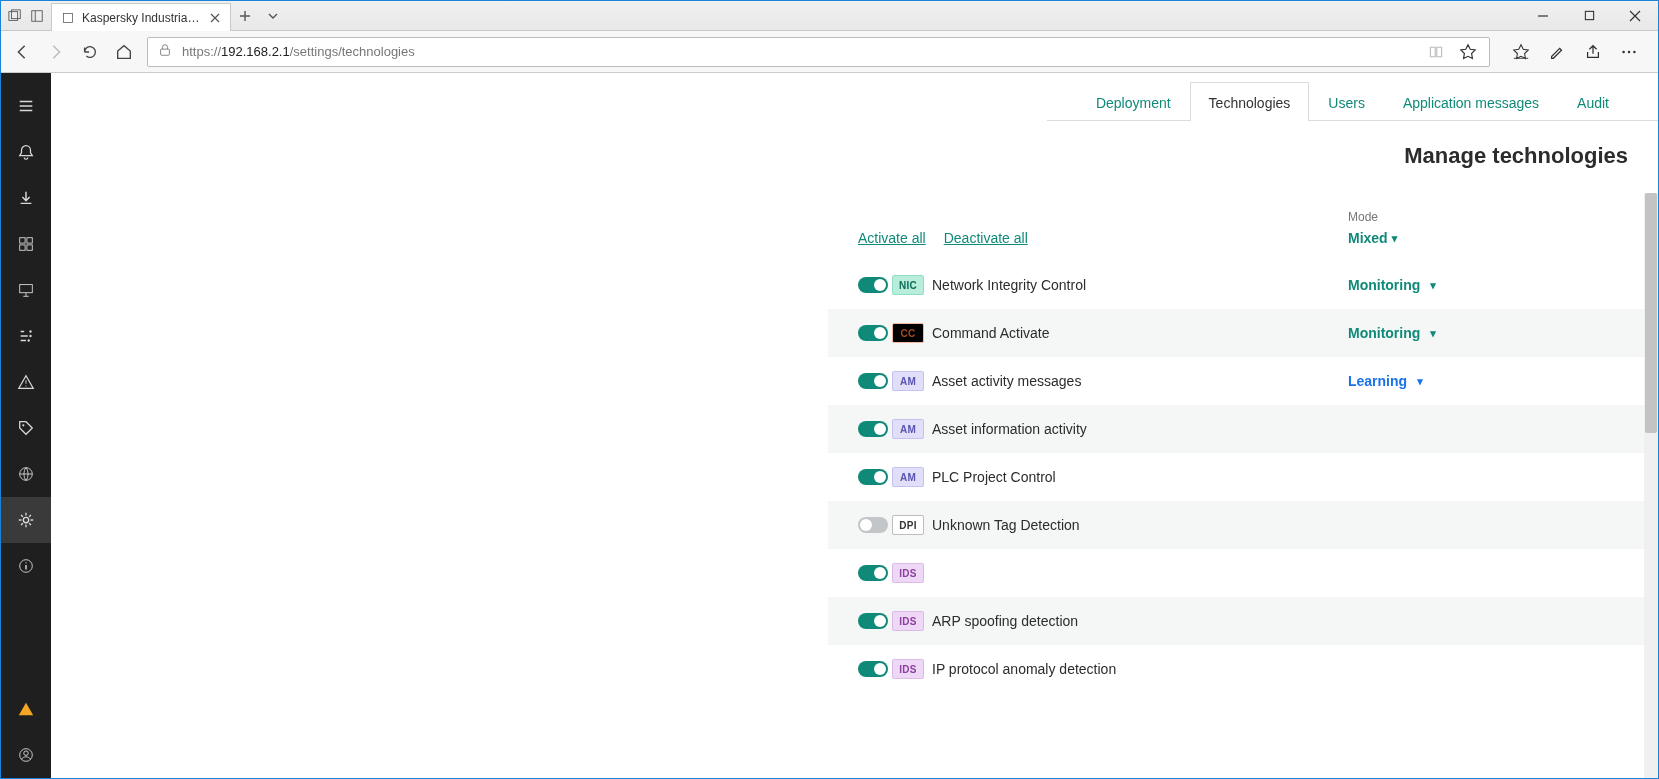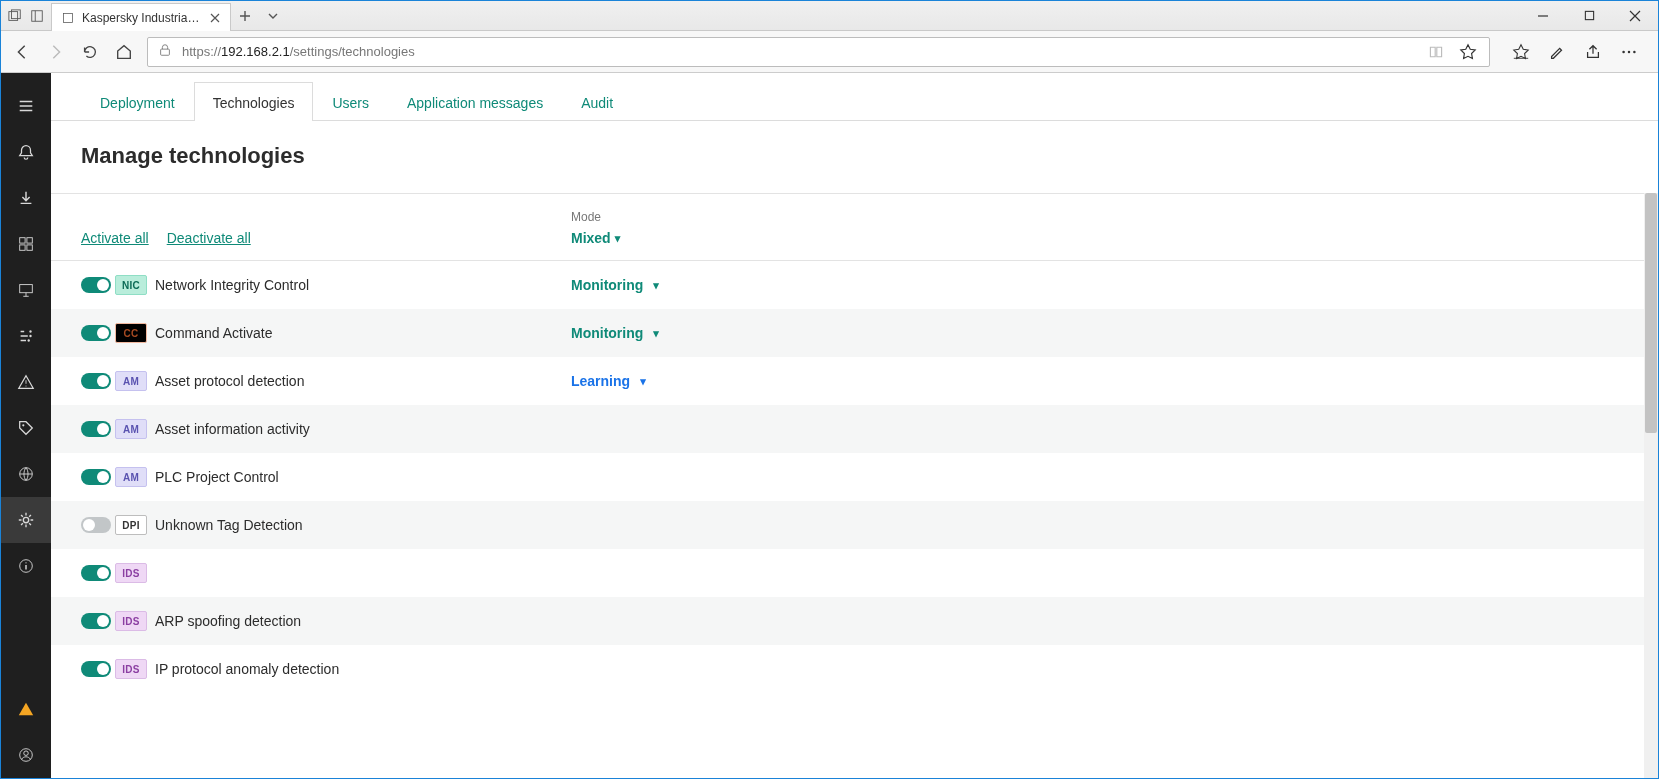--- a/index.html
+++ b/index.html
@@ -23,21 +23,21 @@
   .right-tools { display:flex; gap:14px; align-items:center; padding:0 8px; }
 
   
   .app { display:flex; height: calc(100% - 72px); }
   .sidebar { width:50px; background:#1f1f1f; display:flex; flex-direction:column; align-items:center; padding-top:10px; }
   .side-item { width:50px; height:46px; display:flex; align-items:center; justify-content:center; color:#d8d8d8; }
   .side-item.active { background:#3a3a3a; }
   .side-item.warn { color:#f5a623; }
   .side-sep { flex:1; }
 
-  .content { flex:1; display:flex; flex-direction:column; overflow:hidden; position:relative; }
+  .content { flex:1; display:flex; flex-direction:column; overflow:hidden; position:relative;align-items:flex-end; }
   .tabs-bar { height:48px; border-bottom:1px solid #dcdcdc; display:flex; align-items:flex-end; padding:0 30px; gap:0; background:#fff; }
   .app-tab { padding:12px 18px 10px; font-size:14px; color:#0f8a78; cursor:pointer; border:1px solid transparent; border-bottom:none; position:relative; top:1px; }
   .app-tab.active { color:#333; background:#fff; border-color:#dcdcdc; }
 
   .page-title { font-size:22px; font-weight:600; color:#2c2c2c; padding:22px 30px 24px; }
   .divider { height:1px; background:#e3e3e3; }
 
   .toolbar-row { display:grid; grid-template-columns: 490px 280px 1fr; padding: 16px 30px 14px; align-items:flex-end; font-size:14px; }
   .link { color:#0f8a78; text-decoration:underline; cursor:pointer; }
   .links-group { display:flex; gap:18px;margin-top:9px; }
@@ -322,21 +322,21 @@
           <div>Command Activate</div>
           <div class="mode-cell ">
             <span>Monitoring</span>
             <span class="chev">▾</span>
           </div>
           <div></div>
         </div>
         <div class="tech-row">
           <div class="toggle"></div>
           <div><span class="badge am">AM</span></div>
-          <div>Asset protocol detection</div>
+          <div>Asset activity messages</div>
           <div class="mode-cell learning">
             <span>Learning</span>
             <span class="chev">▾</span>
           </div>
           <div></div>
         </div>
         <div class="tech-row alt">
           <div class="toggle"></div>
           <div><span class="badge am">AM</span></div>
           <div>Asset information activity</div>

